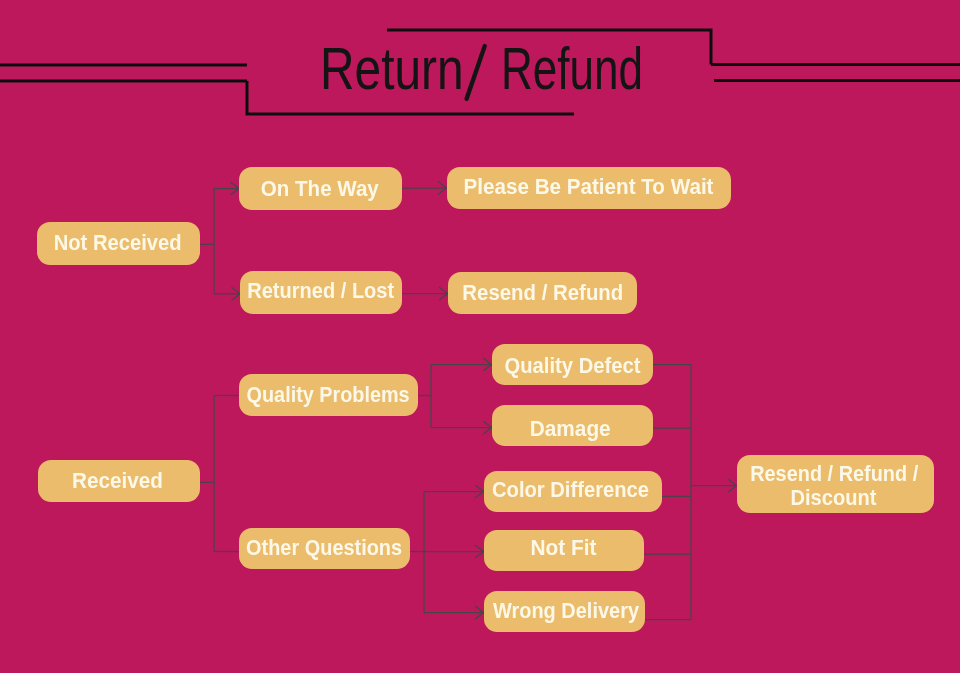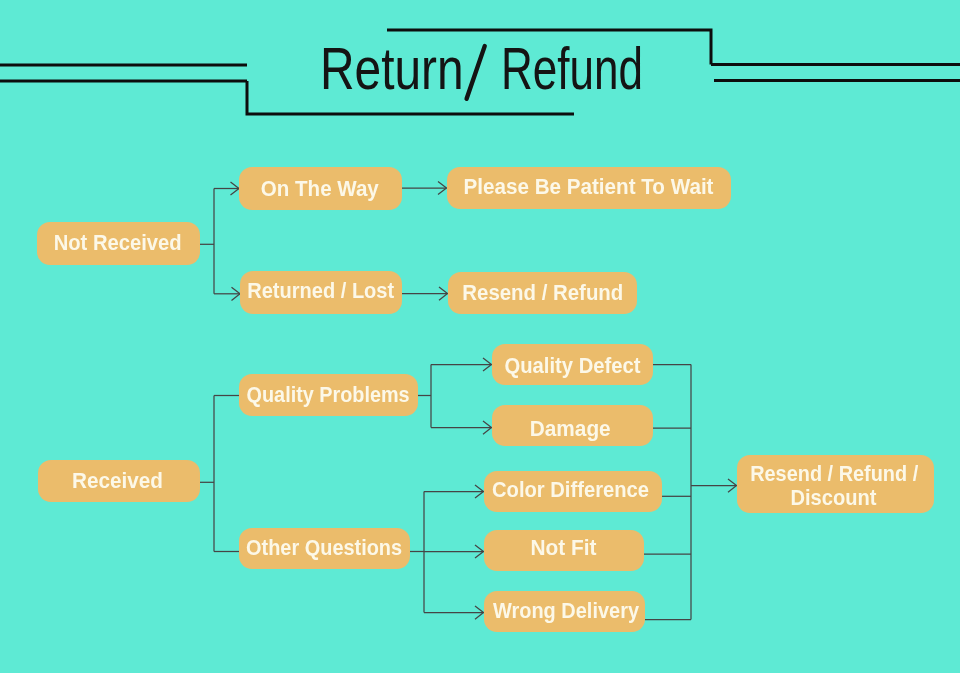--- a/index.html
+++ b/index.html
@@ -1,16 +1,16 @@
 <!DOCTYPE html>
 <html><head>
 <meta charset="utf-8">
 <style>
   html,body{margin:0;padding:0;background:#ffffff;}
-  #stage{position:relative;width:960px;height:673px;background:#5eead4;overflow:hidden;}
+  #stage{position:relative;width:960px;height:673px;background:#be185d;overflow:hidden;}
   svg{display:block;}
   .bt{font-family:"Liberation Sans",sans-serif;font-weight:bold;font-size:21.5px;fill:#FCF8E8;text-anchor:middle;}
   .ln{stroke:#454545;stroke-width:1.25;fill:none;}
   .dec{stroke:#0d0d0d;stroke-width:3;fill:none;}
 </style>
 </head>
 <body>
 <div id="stage">
 <svg width="960" height="673" viewBox="0 0 960 673">
 

